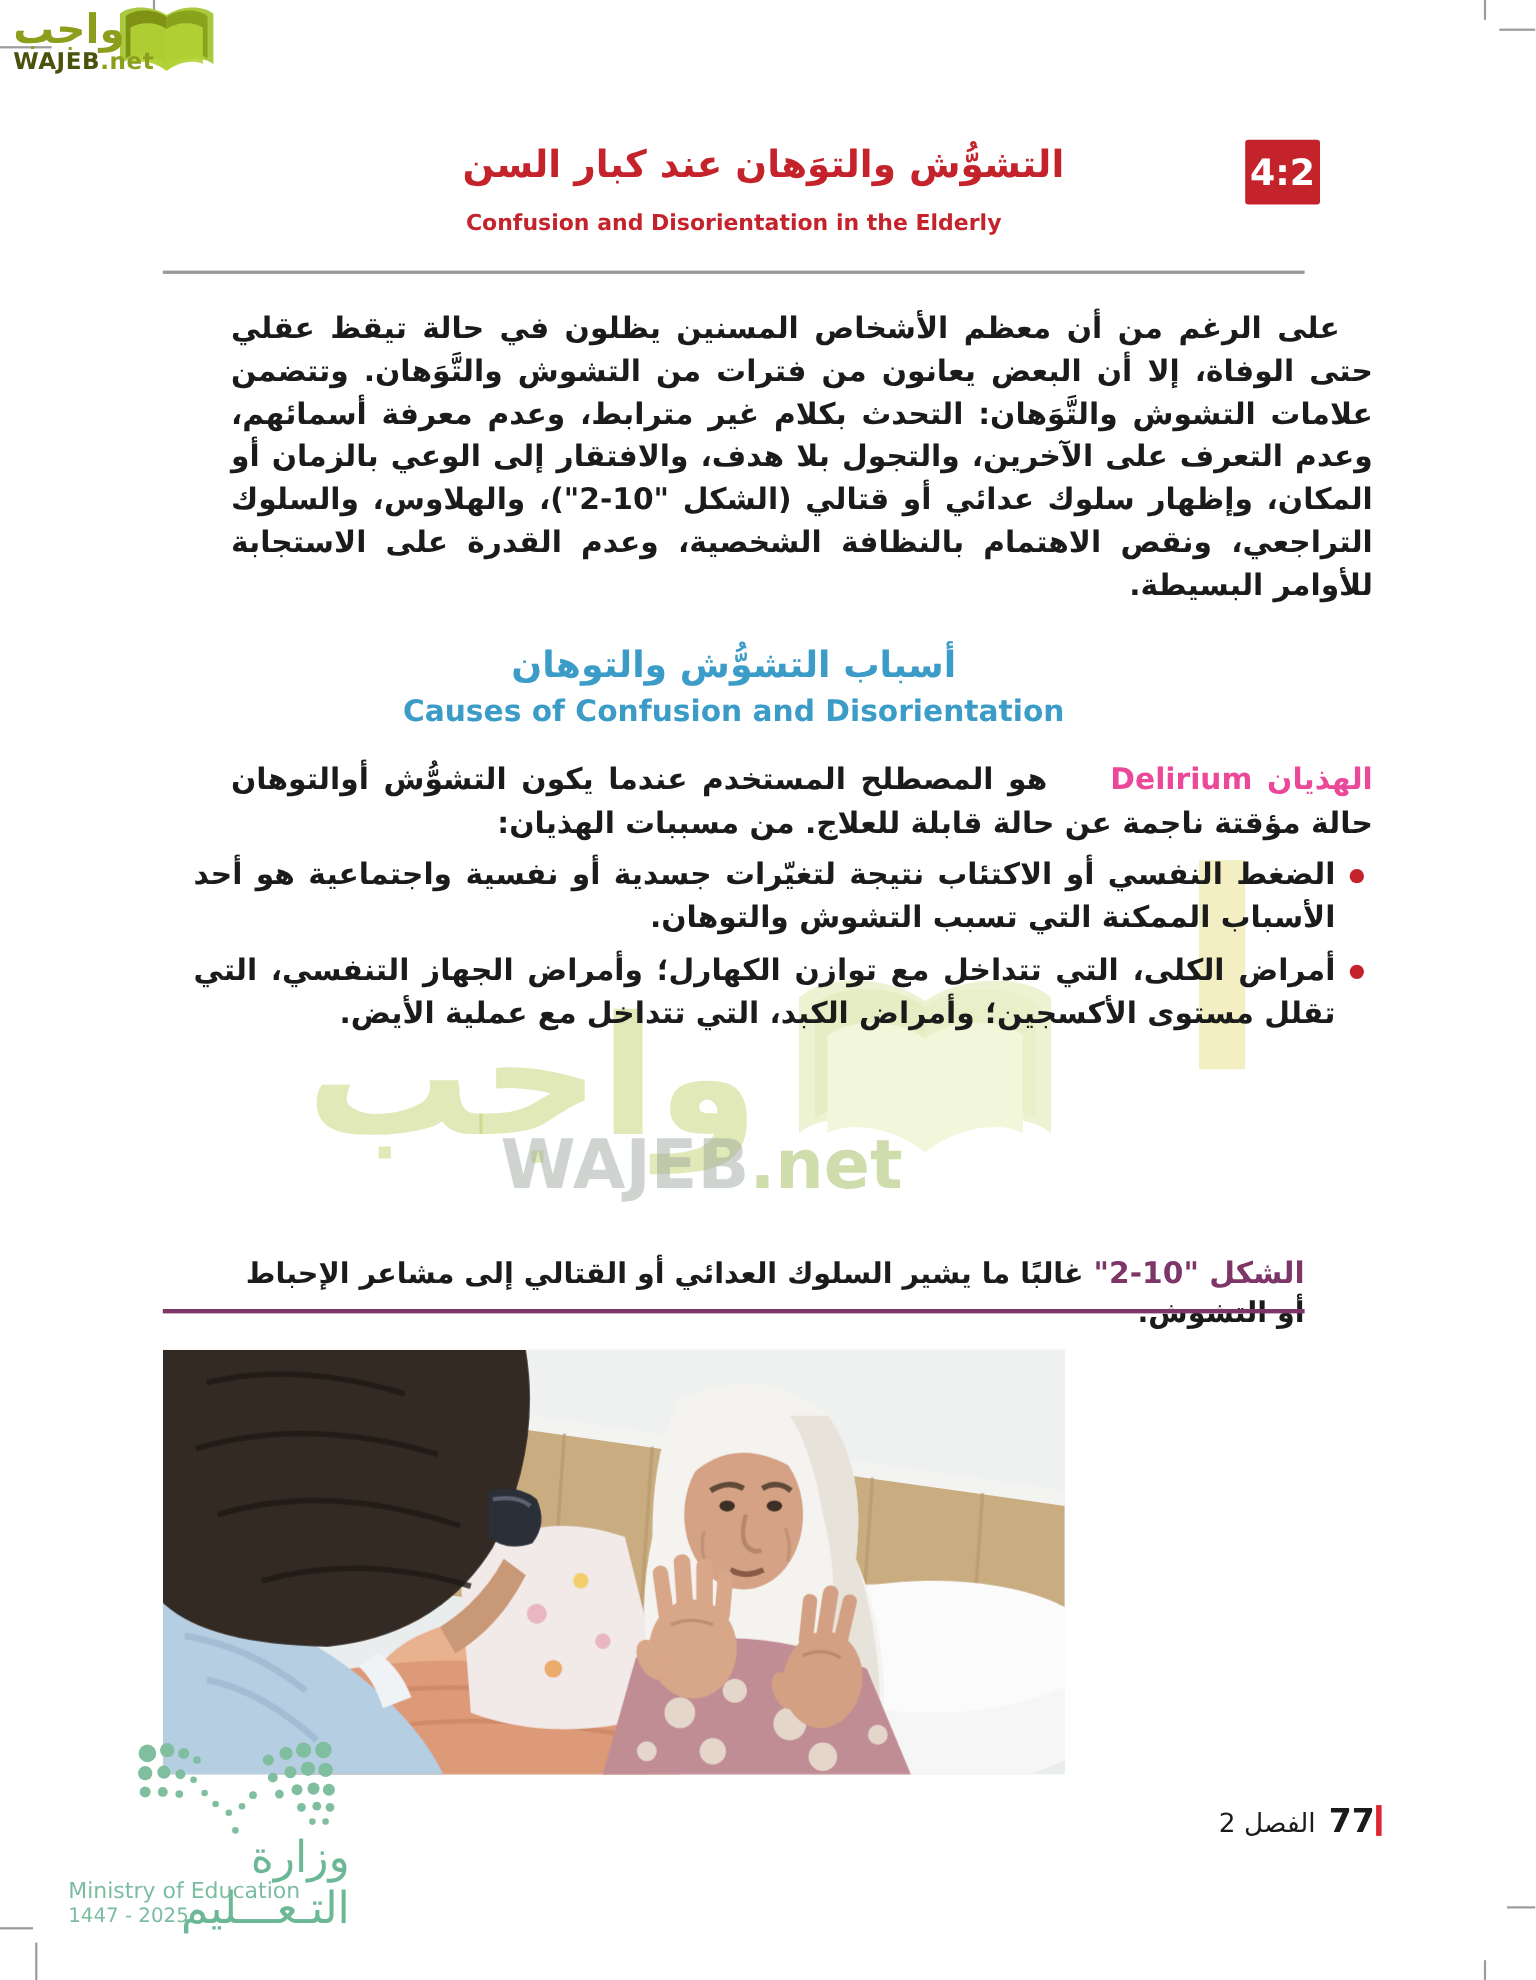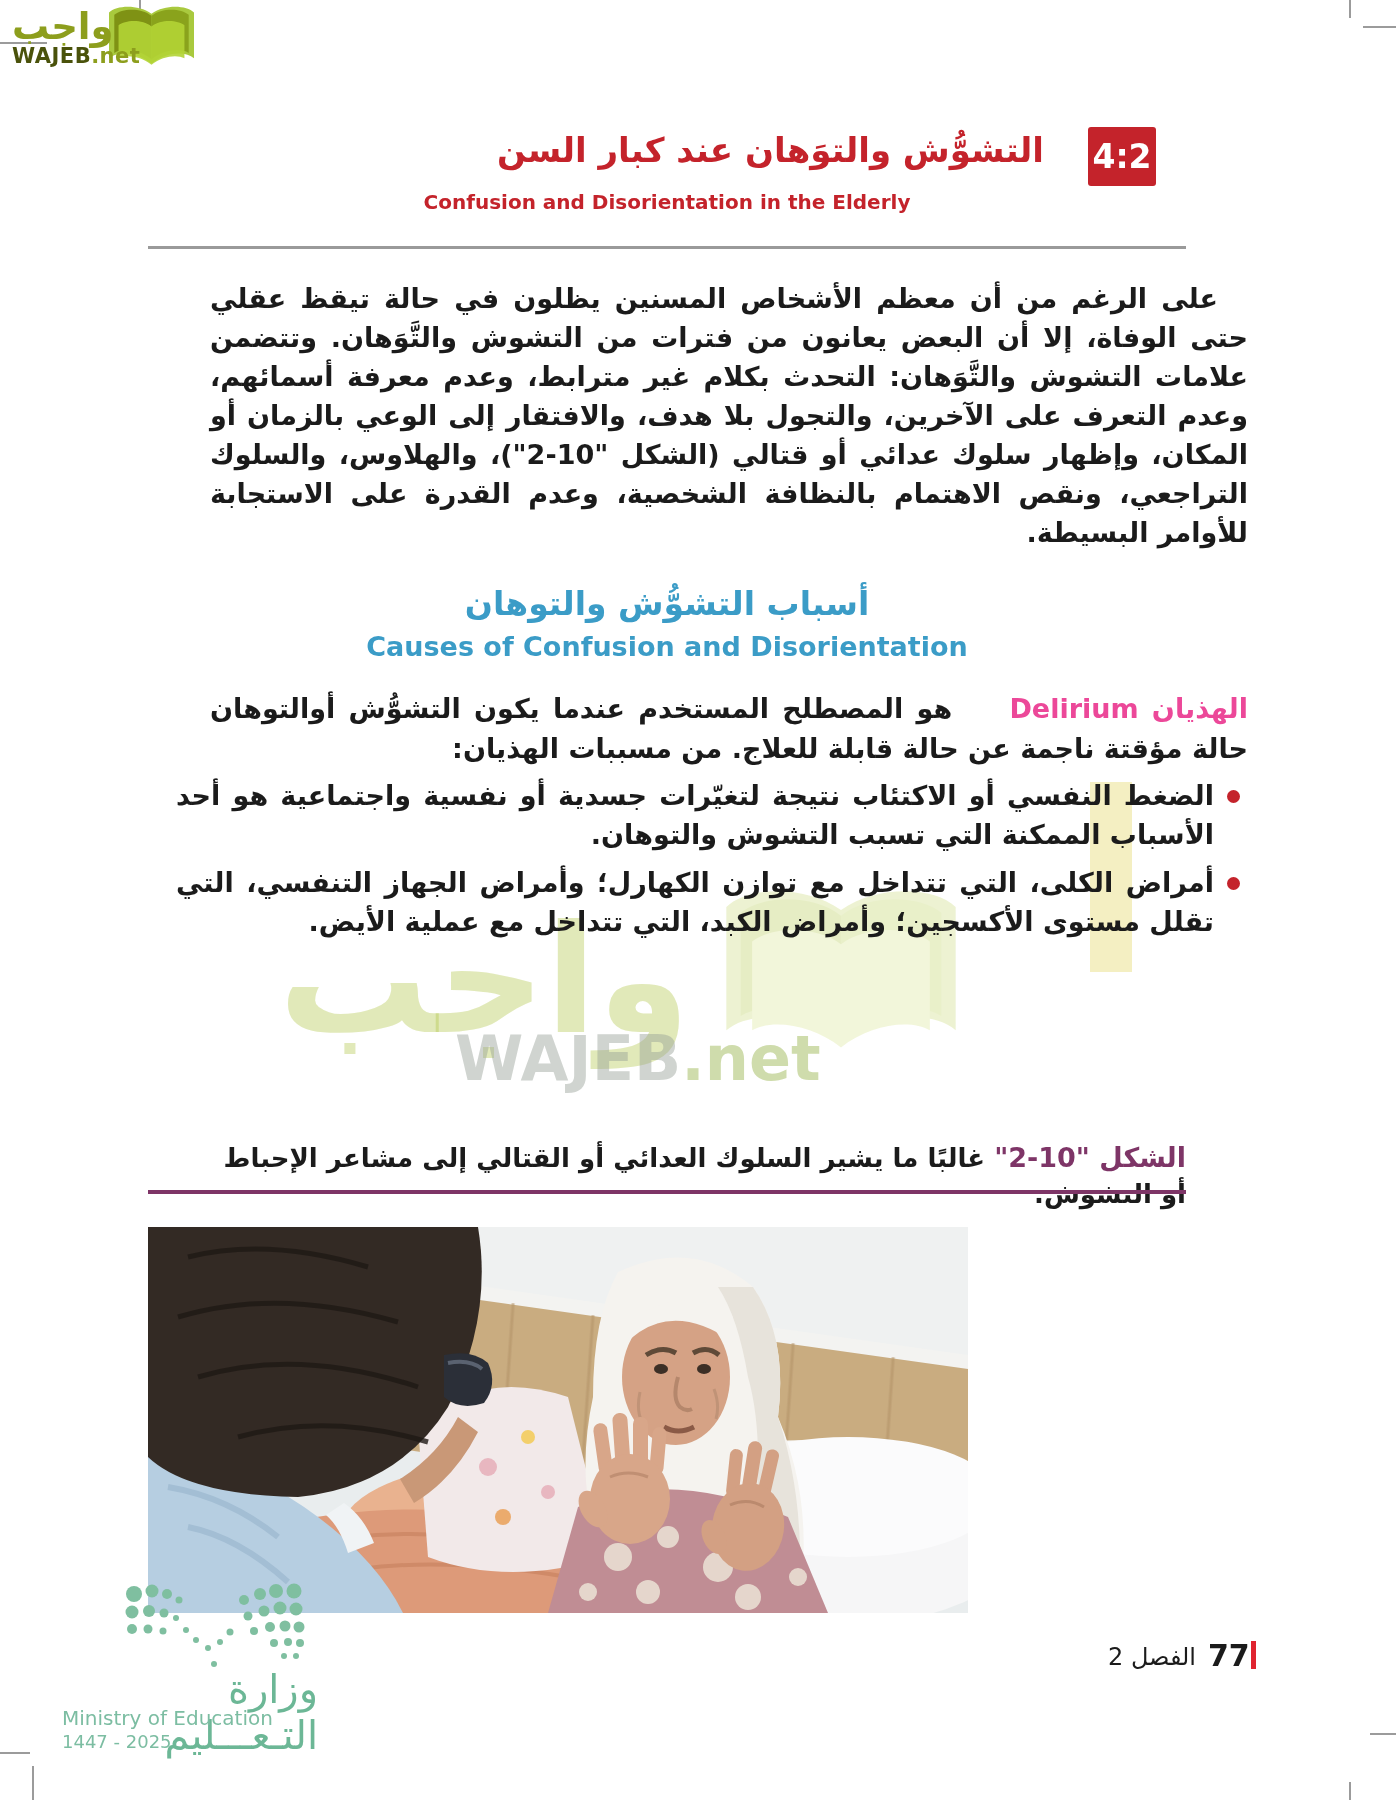--- a/index.html
+++ b/index.html
@@ -10,23 +10,23 @@
   
   .mark{position:absolute;background:#9b9b9b;}
 
   
   .wajeb-logo{left:10px;top:2px;width:200px;height:70px;direction:ltr;}
   .wajeb-ar{position:absolute;left:2px;top:6px;font-size:37px;font-weight:bold;color:#8d9e1d;line-height:1;}
   .wajeb-en{position:absolute;left:2px;top:42px;font-size:21px;font-weight:bold;color:#4a520b;letter-spacing:.5px;}
   .wajeb-en .net{color:#8d9e1d;}
 
   
-  .sec-badge{left:1088px;top:127px;width:68px;height:59px;background:#c4232b;border-radius:3px;color:#fff;
+  .sec-badge{left:1132px;top:127px;width:68px;height:59px;background:#c4232b;border-radius:3px;color:#fff;
              font-size:33px;font-weight:bold;display:flex;align-items:center;justify-content:center;direction:ltr;}
-  .sec-title-ar{right:352px;top:130px;width:700px;text-align:right;font-size:34px;font-weight:bold;color:#c4232b;direction:rtl;}
+  .sec-title-ar{right:352px;top:130px;width:700px;text-align:center;font-size:34px;font-weight:bold;color:#c4232b;direction:rtl;}
   .sec-title-ar .inner{display:inline-block;}
   .sec-title-en{left:148px;top:190px;width:1038px;text-align:center;font-size:20px;font-weight:bold;color:#c4232b;direction:ltr;}
   .divider{left:148px;top:246px;width:1038px;height:3px;background:#9a9a9a;}
 
   
   .para{right:148px;top:279px;width:1038px;font-size:27px;font-weight:bold;color:#1b1b1b;
         line-height:39px;text-align:justify;text-indent:30px;direction:rtl;}
   .blue-h-ar{left:148px;top:584px;width:1038px;text-align:center;font-size:33px;font-weight:bold;color:#3b9cc7;}
   .blue-h-en{left:148px;top:631px;width:1038px;text-align:center;font-size:27px;font-weight:bold;color:#3b9cc7;direction:ltr;}
   .delirium{right:148px;top:689px;width:1038px;font-size:27px;font-weight:bold;color:#1b1b1b;line-height:40px;text-align:justify;}

